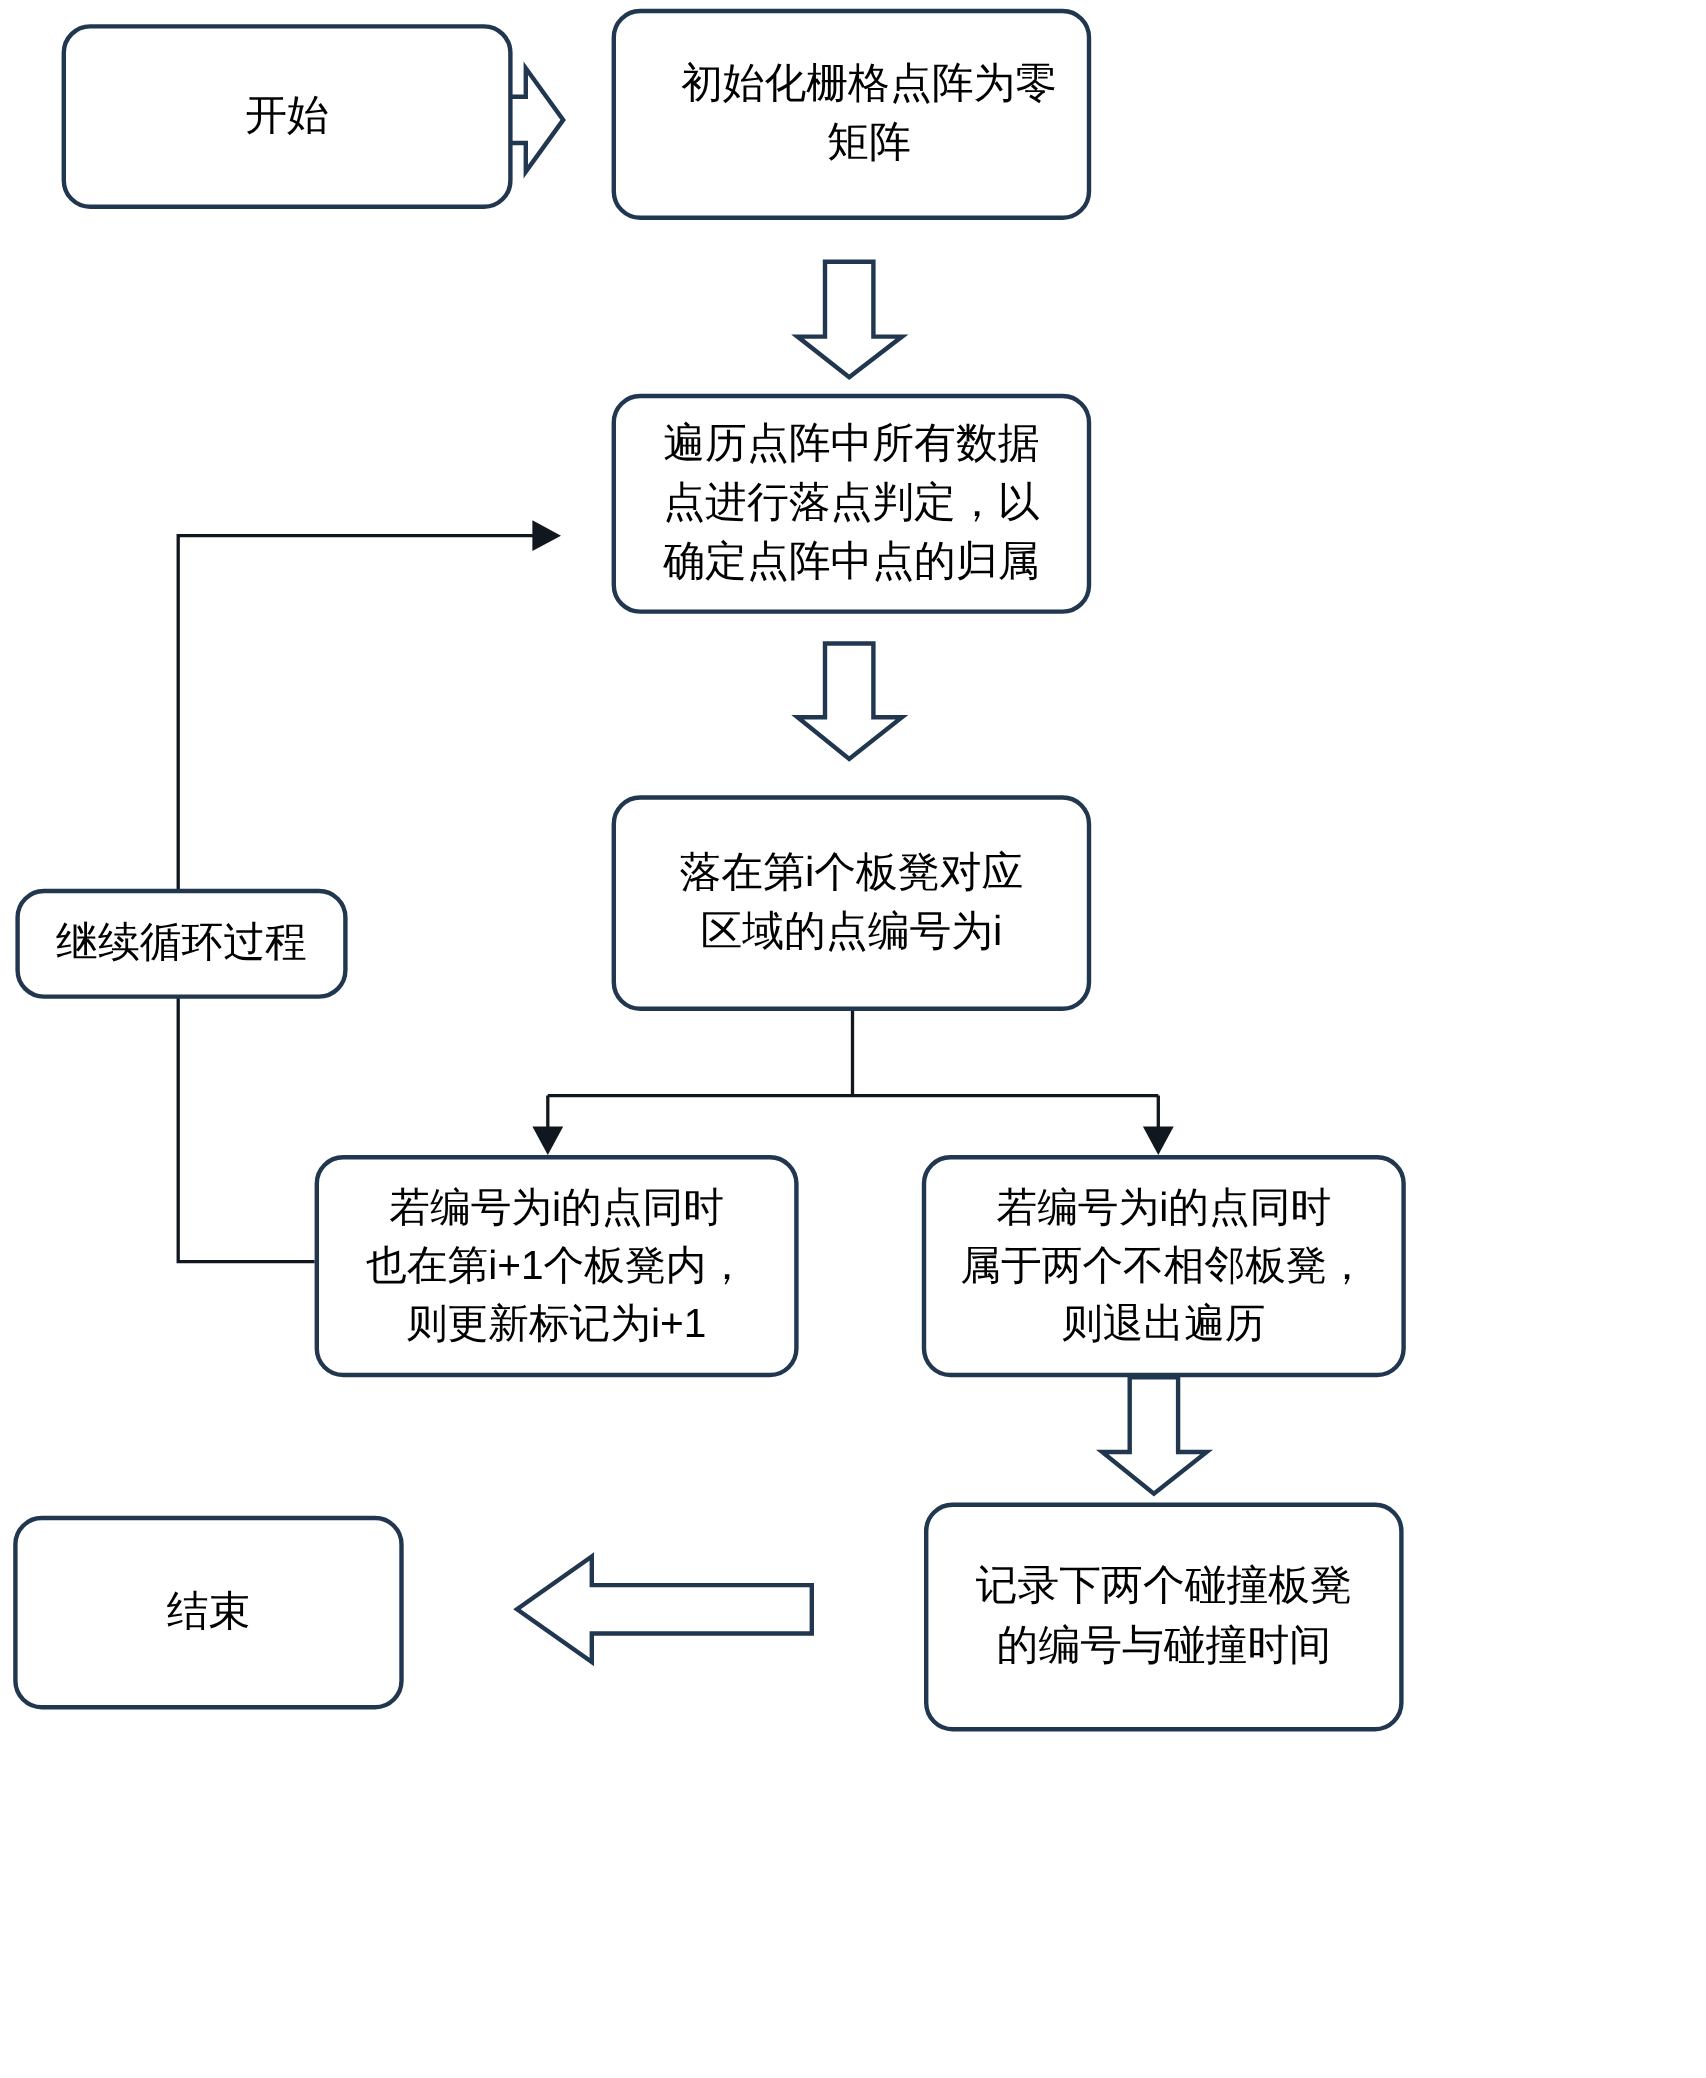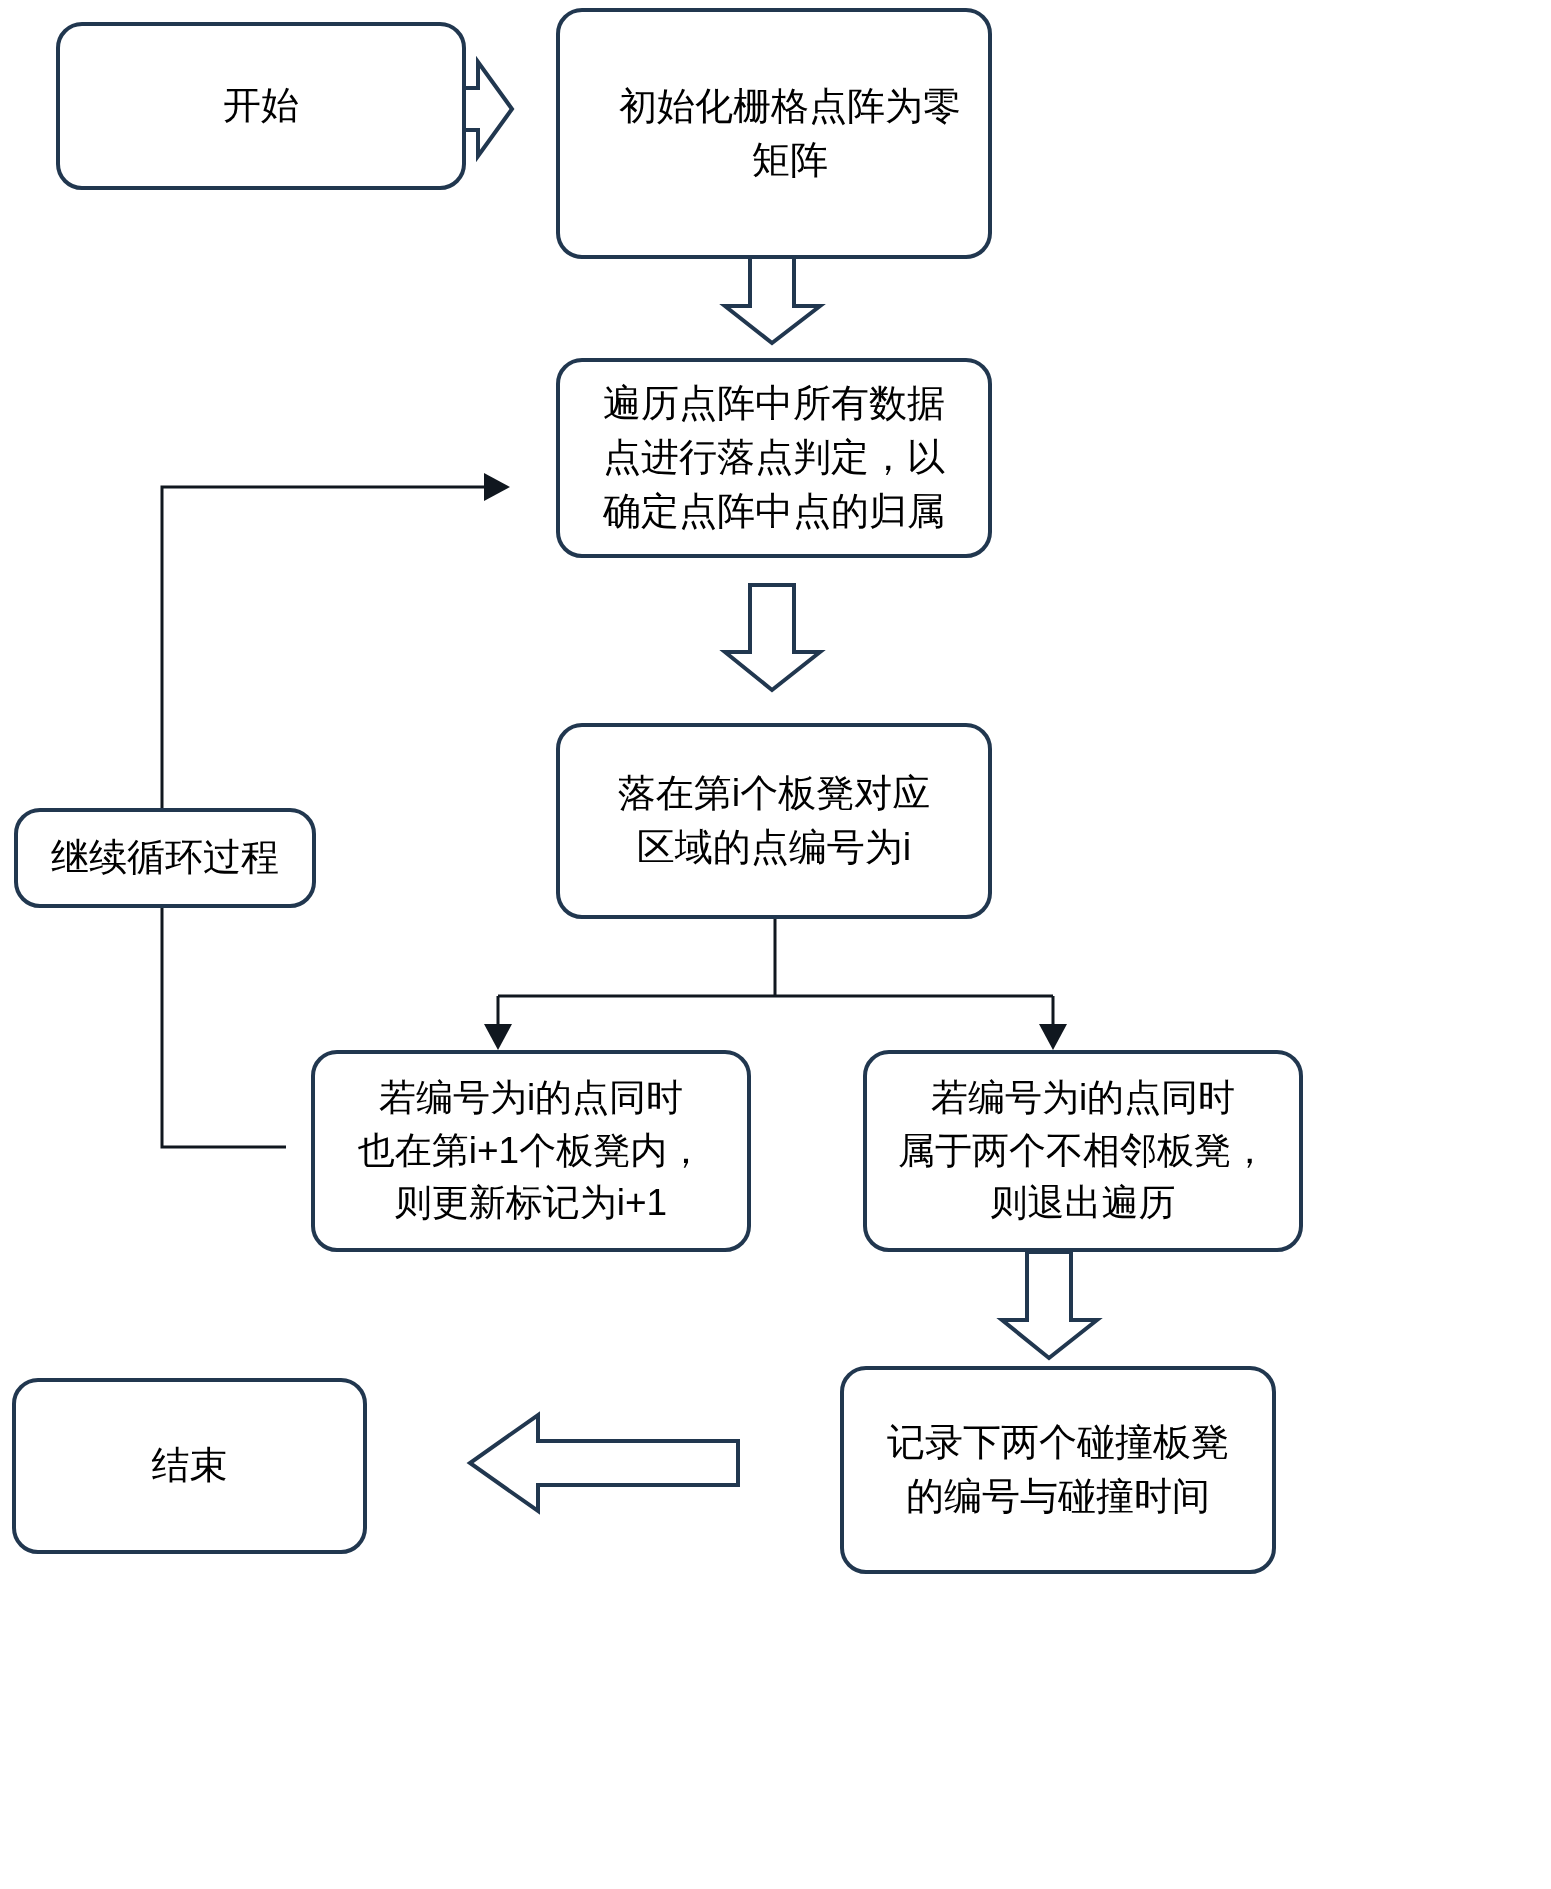--- a/index.html
+++ b/index.html
@@ -4,21 +4,21 @@
 <style>
   html,body{margin:0;padding:0;background:#ffffff;}
   body{width:1551px;height:1889px;position:relative;overflow:hidden;
        font-family:"Liberation Sans","DejaVu Sans",sans-serif;}
   #stage{position:absolute;left:0;top:0;width:1551px;height:1889px;}
   .node{position:absolute;box-sizing:border-box;border:4px solid #21374f;
         border-radius:26px;background:#ffffff;display:flex;align-items:center;
         justify-content:center;text-align:center;color:#000000;}
   .node .txt{display:block;line-height:1.42;white-space:pre-line;padding:0 12px;}
   .fs38{font-size:38px;}
-  .fs37{font-size:37px;margin-left:25px;}
+  .fs37{font-size:37px;}
   svg.conn{position:absolute;left:0;top:0;width:1551px;height:1889px;
            pointer-events:none;overflow:visible;}
   .barrow{fill:#ffffff;stroke:#21374f;stroke-width:4;stroke-linejoin:miter;}
   .thin{fill:none;stroke:#10171f;stroke-width:3;}
   .thinhead{fill:#10171f;stroke:none;}
 </style>
 </head>
 <body>
 
 <div id="stage">
@@ -40,21 +40,21 @@
 
     <polygon class="barrow" points="1027,1252 1071,1252 1071,1320 1097,1320 1049,1358 1002,1320 1027,1320"></polygon>
 
     <polygon class="barrow" points="738,1441 538,1441 538,1415 470,1463 538,1511 538,1485 738,1485"></polygon>
   </svg>
 
   <div class="node fs38" style="left:28px;top:22px;width:410px;height:168px;margin-left:28px;">
     <span class="txt">开始</span>
   </div>
 
-  <div class="node fs38" style="left:556px;top:8px;width:436px;height:251px;padding-left:32px;">
+  <div class="node fs38" style="left:556px;top:8px;width:436px;height:192px;padding-left:32px;">
     <span class="txt">初始化栅格点阵为零
 矩阵</span>
   </div>
 
   <div class="node fs38" style="left:556px;top:723px;width:436px;height:196px;">
     <span class="txt">落在第i个板凳对应
 区域的点编号为i</span>
   </div>
 
   <div class="node fs38" style="left:556px;top:358px;width:436px;height:200px;">

